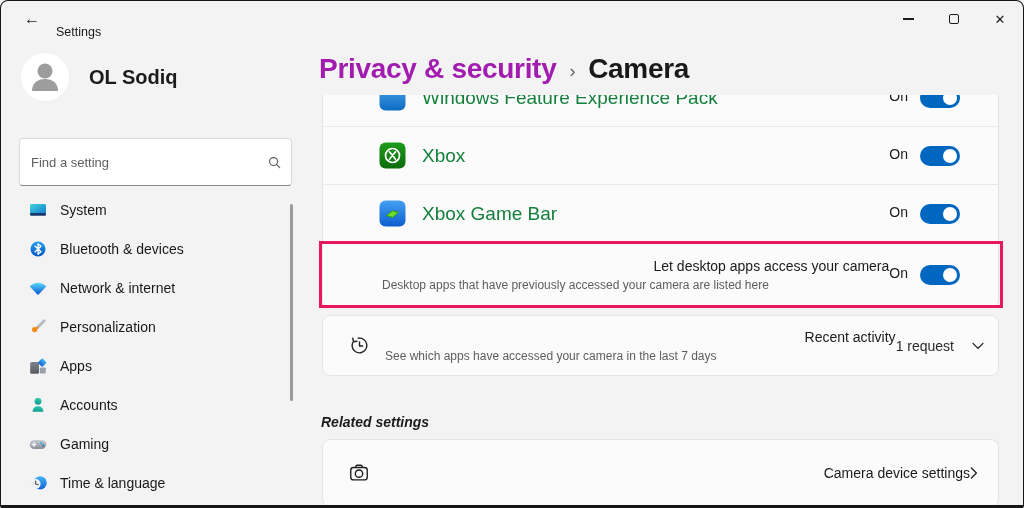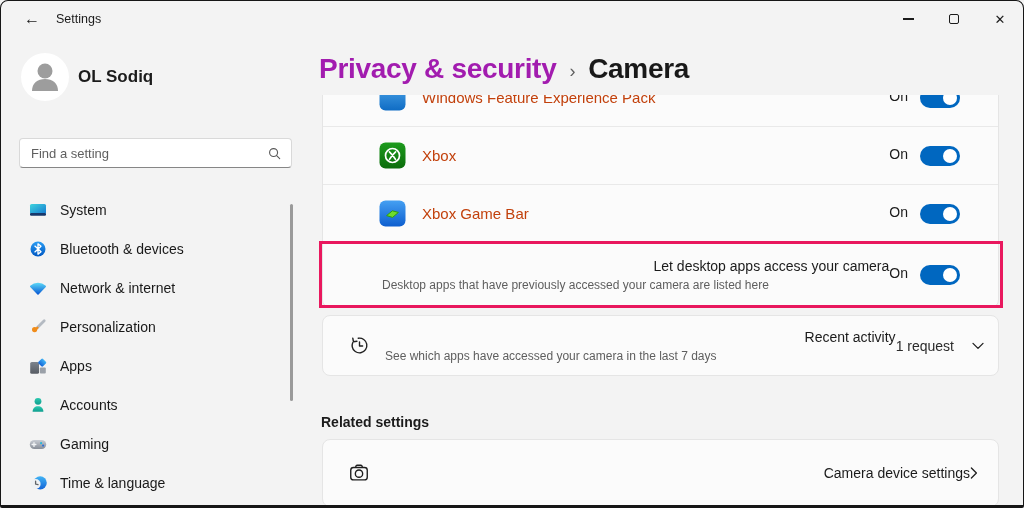--- a/index.html
+++ b/index.html
@@ -3,32 +3,32 @@
 <meta charset="utf-8">
 <style>
   * { margin:0; padding:0; box-sizing:border-box; }
   html,body { width:1024px; height:508px; }
   body { font-family:"Liberation Sans","DejaVu Sans",sans-serif; background:#f3f3f3; position:relative; overflow:hidden; }
   .window { position:absolute; inset:0; background:#f3f3f3; border:1px solid #161616; border-bottom-width:3px; border-radius:8px 8px 2px 2px; overflow:hidden; }
 
   
   .titlebar { position:absolute; left:0; top:0; right:0; height:36px; }
   .back-btn { position:absolute; left:14px; top:3px; width:34px; height:30px; display:flex; align-items:center; justify-content:center; font-size:16px; color:#1b1b1b; border-radius:5px; cursor:pointer; }
-  .win-title { position:absolute; left:55px; top:0; height:36px; display:flex; align-items:center; font-size:12.5px; color:#1b1b1b; }
+  .win-title { position:absolute; left:55px; top:13px; height:36px; display:flex; align-items:center; font-size:12.5px; color:#1b1b1b; }
   .win-controls { position:absolute; right:0; top:0; height:36px; display:flex; }
   .win-btn { width:46px; height:36px; display:flex; align-items:center; justify-content:center; }
   .glyph-min { width:11px; height:1.4px; background:#1b1b1b; }
   .glyph-max { width:10px; height:10px; border:1.2px solid #1b1b1b; border-radius:2px; }
   .glyph-close { font-size:13px; color:#1b1b1b; }
 
   
   .user-row { position:absolute; left:20px; top:52px; display:flex; align-items:center; cursor:pointer; }
   .avatar { width:48px; height:48px; border-radius:50%; background:#ffffff; overflow:hidden; flex:0 0 auto; }
-  .user-name { margin-left:9px; font-size:17px; font-weight:700; color:#1b1b1b; }
-  .searchbox { position:absolute; left:18px; top:137px; width:273px; height:30px; background:#ffffff; border:1px solid #d9d9d9; border-bottom-color:#868686; border-radius:4px; display:flex; align-items:center; padding:0 10px 0 11px; }
+  .user-name { margin-left:20px; font-size:20px; font-weight:700; color:#1b1b1b; }
+  .searchbox { position:absolute; left:18px; top:137px; width:273px; height:48px; background:#ffffff; border:1px solid #d9d9d9; border-bottom-color:#868686; border-radius:4px; display:flex; align-items:center; padding:0 10px 0 11px; }
   .searchbox input { border:none; outline:none; background:transparent; flex:1; font-size:13px; color:#1b1b1b; font-family:inherit; }
   .searchbox input::placeholder { color:#5f5f5f; opacity:1; }
   .nav { position:absolute; left:0; top:189px; width:296px; }
   .nav-item { height:39px; display:flex; align-items:center; padding-left:28px; border-radius:5px; cursor:pointer; }
   .nav-icon { width:18px; height:18px; flex:0 0 auto; display:flex; }
   .nav-label { margin-left:13px; font-size:14px; color:#191919; }
   .side-scrollbar { position:absolute; left:289px; top:203px; width:2.6px; height:197px; background:#9a9a9a; border-radius:2px; }
 
   
   .breadcrumb { position:absolute; left:318px; top:52px; display:flex; align-items:center; font-size:28px; font-weight:600; letter-spacing:-0.3px; }
@@ -36,36 +36,36 @@
   .crumb-sep { color:#606060; font-size:18px; font-weight:400; margin:4px 13px 0 13px; }
   .crumb-current { color:#191919; }
 
   .content-scroll { position:absolute; left:318px; top:94px; width:686px; height:414px; overflow:hidden; }
   .card { margin:0 3px; width:677px; background:#fbfbfb; border:1px solid #e5e5e5; border-radius:8px; position:relative; }
   .apps-card { margin-top:-27px; }
   .divider { height:1px; background:#e9e9e9; }
   .row { display:flex; align-items:center; }
   .app-row { height:57px; padding:0 38px 0 56px; }
   .app-icon { width:27px; height:27px; flex:0 0 auto; display:flex; }
-  .app-name { margin-left:16px; font-size:15px; color:#c2410c; flex:1; }
+  .app-name { margin-left:16px; font-size:19px; color:#15803d; flex:1; }
   .toggle-group { display:flex; }
   .state-label { font-size:14px; color:#1b1b1b; margin-right:12px; }
   .toggle { width:40px; height:20px; border-radius:10px; background:#0067c0; position:relative; cursor:pointer; flex:0 0 auto; }
   .toggle .knob { position:absolute; top:3px; right:3px; width:14px; height:14px; border-radius:50%; background:#ffffff; }
   .desktop-row { height:64px; padding:0 38px 0 59px; }
   .row-text { flex:1; display:flex; flex-direction:column; justify-content:center; }
   .row-title { font-size:14px; color:#1b1b1b; line-height:19px;text-align:right; }
   .row-sub { font-size:12px; color:#5e5e5e; line-height:16px; margin-top:1px; }
   .highlight-box { position:absolute; left:0; top:146px; width:684px; height:67px; border:3px solid #e9185e; z-index:6; pointer-events:none; }
   .recent-card { margin-top:7px; height:61px; }
   .recent-row { height:100%; padding:0 14px 0 24px; }
   .lead-icon { width:24px; height:24px; display:flex; align-items:center; justify-content:center; flex:0 0 auto; }
   .recent-row .row-text { margin-left:14px; }
   .value-label { font-size:14px; color:#2b2b2b; margin-right:18px; }
-  .section-heading { margin:36px 0 0 2px; font-size:14px; font-weight:700; color:#1b1b1b; line-height:20px; }
+  .section-heading { margin:36px 0 0 2px; font-size:14px; font-weight:700; color:#1b1b1b; line-height:20px;font-style:italic; }
   .related-card { margin-top:7px; height:68px; }
   .related-row { height:100%; padding:0 20px 0 24px; cursor:pointer; }
   .related-row .row-title { margin-left:14px; flex:1; }
 </style>
 </head>
 <body>
 
 <svg width="0" height="0" style="position:absolute" aria-hidden="true">
   <defs>
     <linearGradient id="sysg" x1="0" y1="0" x2="1" y2="1">

